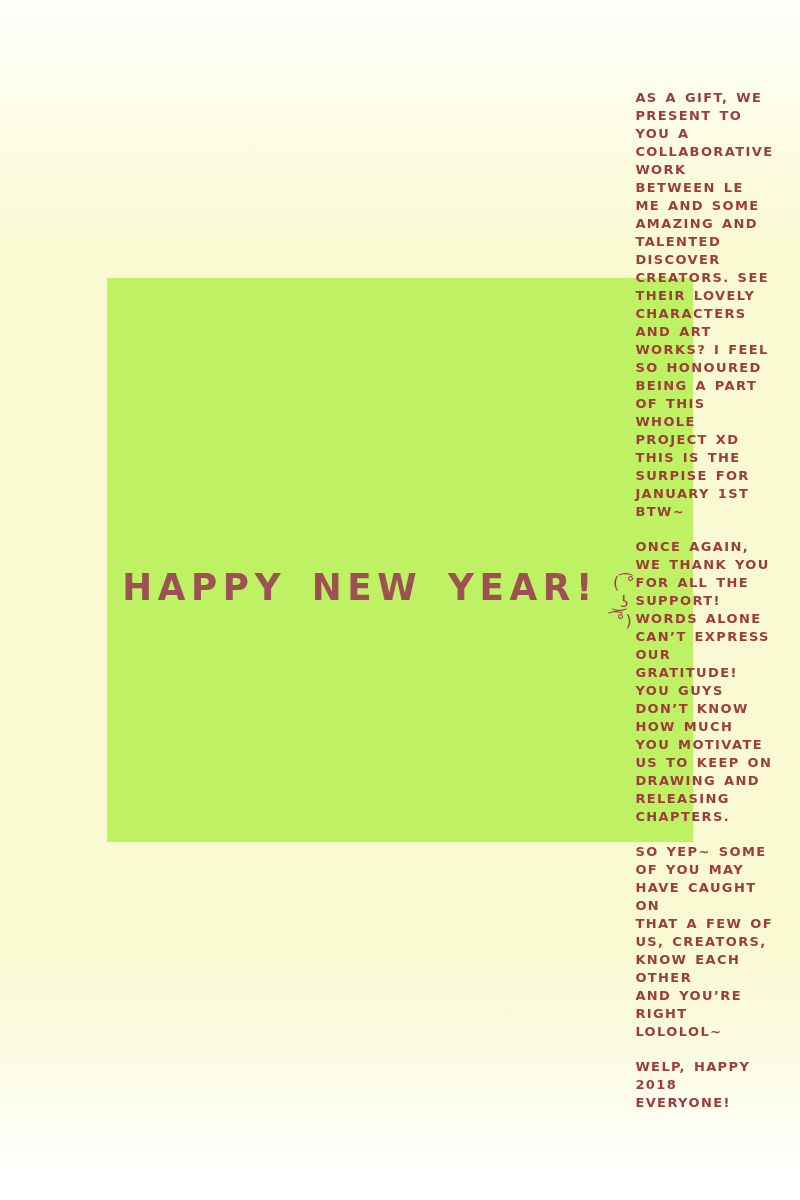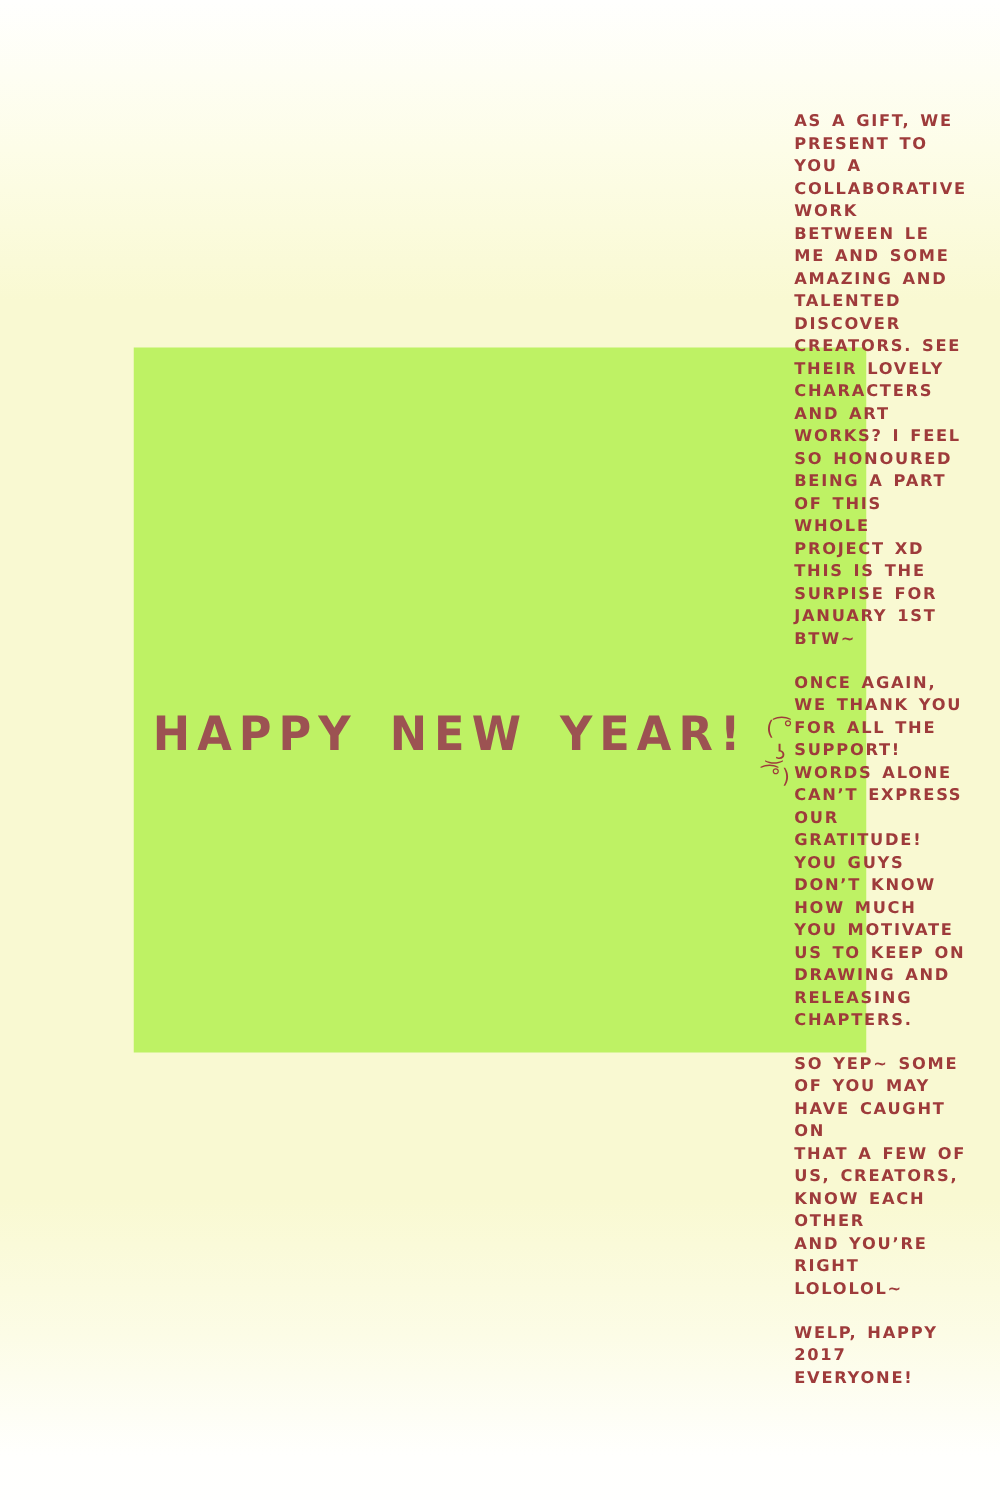--- a/index.html
+++ b/index.html
@@ -86,15 +86,15 @@
 AND ART WORKS? I FEEL SO HONOURED BEING A PART
 OF THIS WHOLE PROJECT XD THIS IS THE SURPISE FOR
 JANUARY 1ST BTW~</p>
     <p class="note-paragraph">ONCE AGAIN, WE THANK YOU FOR ALL THE SUPPORT!
 WORDS ALONE CAN’T EXPRESS OUR GRATITUDE!
 YOU GUYS DON’T KNOW HOW MUCH YOU MOTIVATE
 US TO KEEP ON DRAWING AND RELEASING CHAPTERS.</p>
     <p class="note-paragraph">SO YEP~ SOME OF YOU MAY HAVE CAUGHT ON
 THAT A FEW OF US, CREATORS, KNOW EACH OTHER
 AND YOU’RE RIGHT LOLOLOL~</p>
-    <p class="note-paragraph">WELP, HAPPY 2017 EVERYONE!</p>
+    <p class="note-paragraph">WELP, HAPPY 2018 EVERYONE!</p>
   </div>
 </div>
 
 </body></html>

